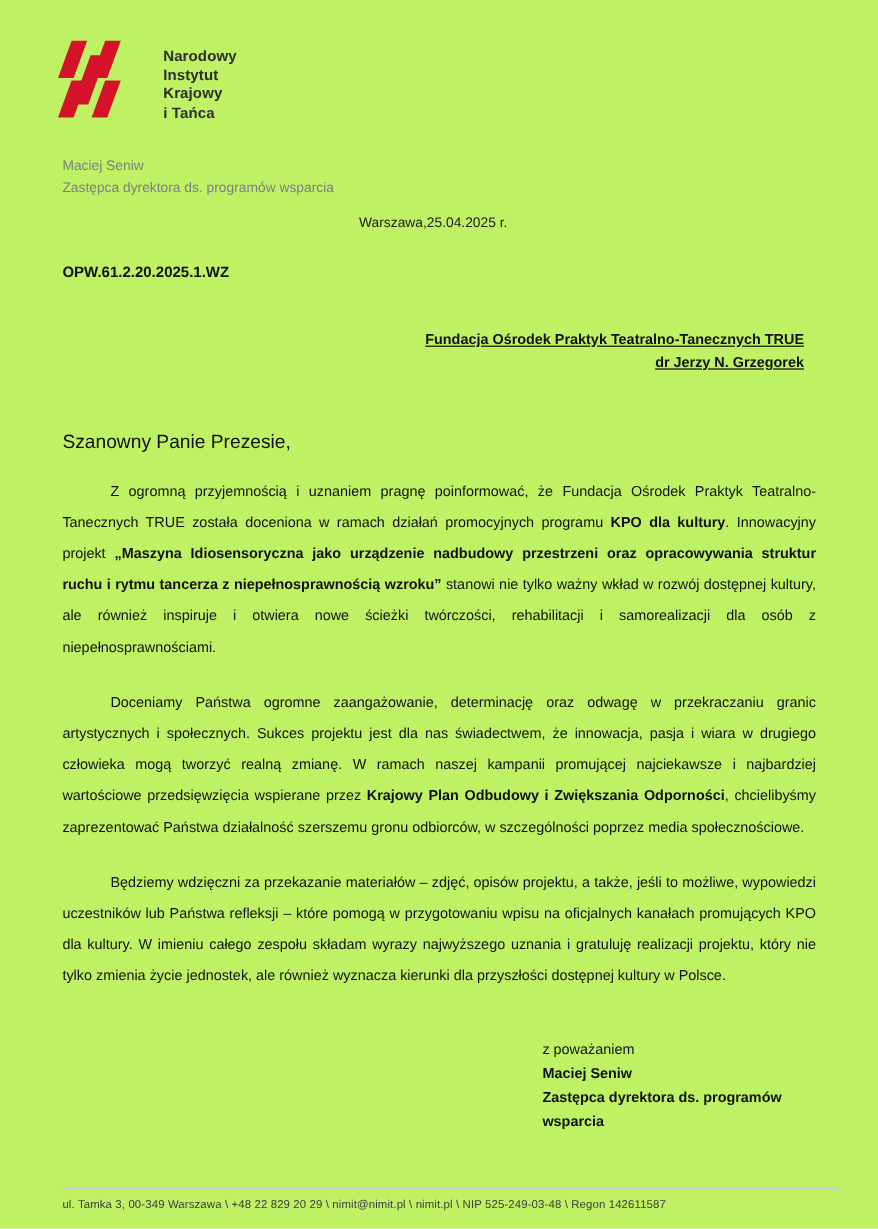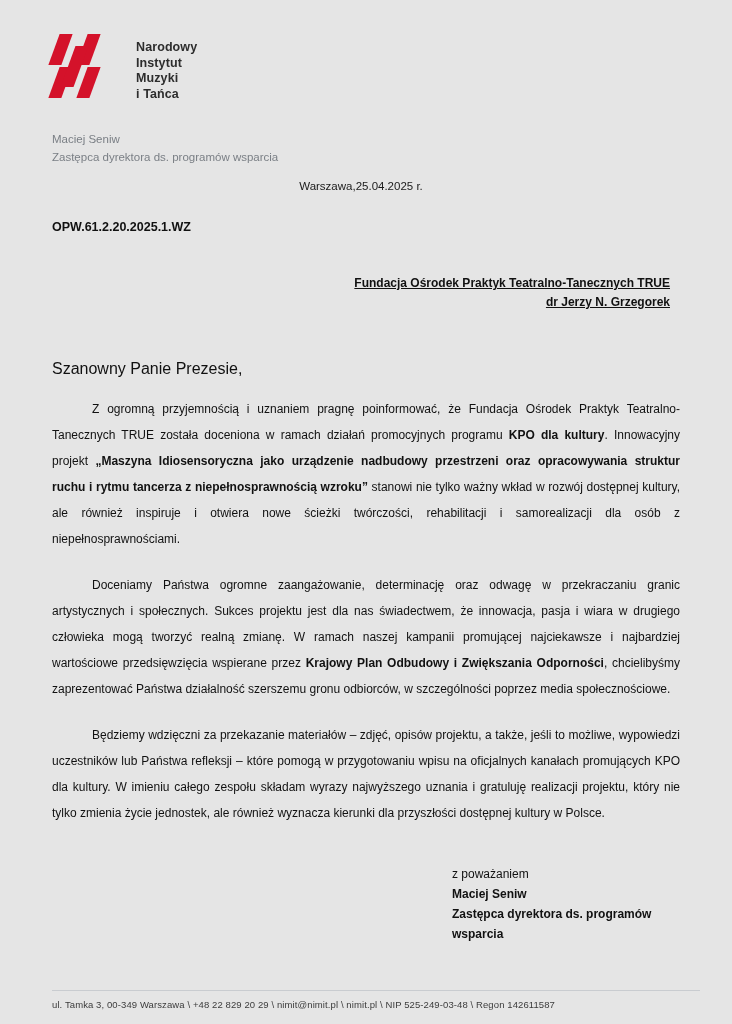--- a/index.html
+++ b/index.html
@@ -13,21 +13,21 @@
     font-family: "Liberation Sans", sans-serif;
     color: #1a1a1a;
     position: relative;
   }
   .page {
     width: 732px;
     min-height: 1024px;
     box-sizing: border-box;
     padding: 24px 52px 0 52px;
     position: relative;
-    background: #e5e5e5;
+    background: #bef264;
   }
 
   
   .header {
     display: flex;
     align-items: flex-start;
     gap: 22px;
     padding-top: 10px;
   }
   .logo-mark {
@@ -154,21 +154,21 @@
     <div class="logo-mark">
       <i class="lb1"></i>
         <i class="lb2"></i>
         <i class="lb3"></i>
         <i class="lb4"></i>
         <i class="lb5"></i>
     </div>
     <div class="logo-text">
       <div>Narodowy</div>
       <div>Instytut</div>
-      <div>Muzyki</div>
+      <div>Krajowy</div>
       <div>i Tańca</div>
     </div>
   </div>
 
   <div class="sender">
     <div>Maciej Seniw</div>
     <div>Zastępca dyrektora ds. programów wsparcia</div>
   </div>
 
   <div class="placedate">Warszawa,25.04.2025 r.</div>

